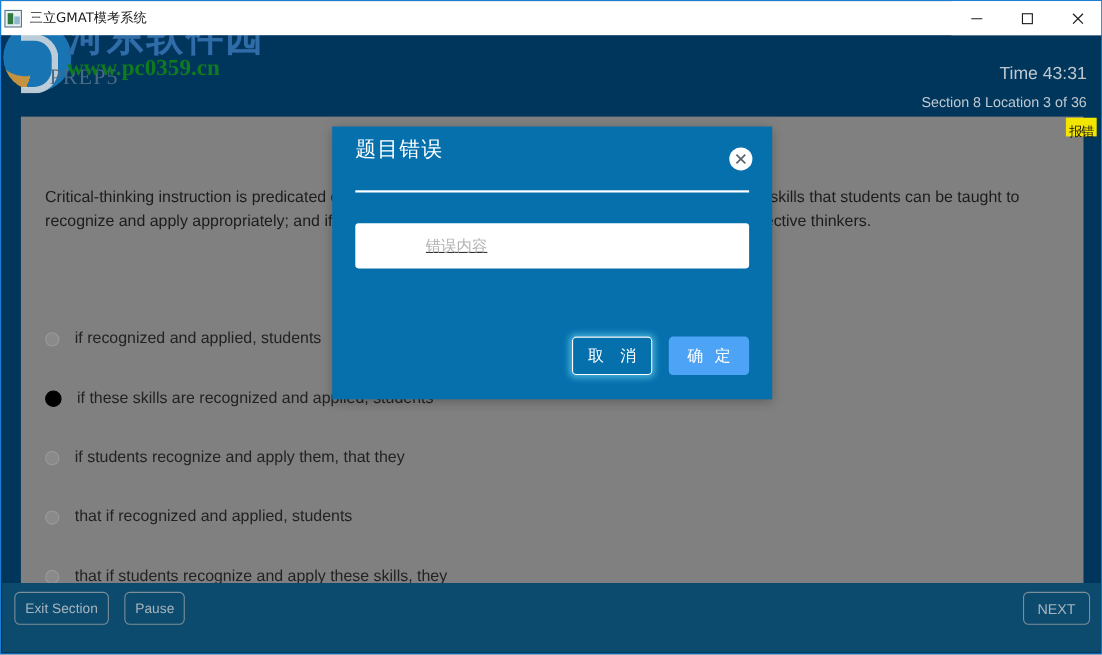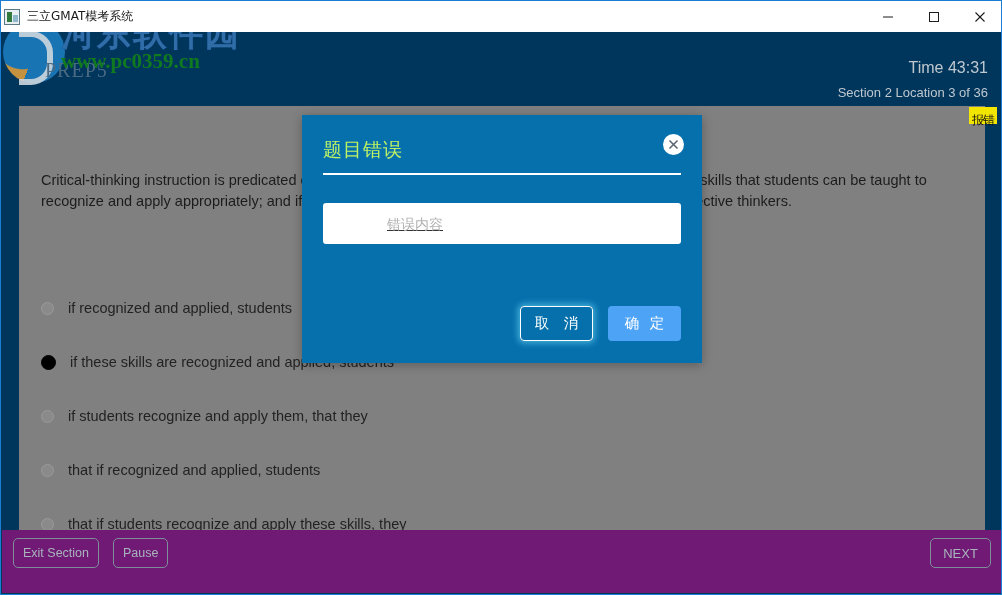--- a/index.html
+++ b/index.html
@@ -243,21 +243,21 @@
     font-family: "DejaVu Sans", "Liberation Sans", sans-serif;
   }
 
   
   #bottombar {
     position: absolute;
     left: 1px;
     bottom: 1px;
     width: 1000px;
     height: 63px;
-    background: #701a75;
+    background: #0c4a6e;
     z-index: 15;
   }
   .bar-btn {
     position: absolute;
     top: 8px;
     height: 30px;
     border: 1px solid #7d8e99;
     border-radius: 5px;
     background: transparent;
     color: #a8b4bc;
@@ -284,23 +284,23 @@
     top: 114px;
     width: 400px;
     height: 248px;
     background: #0670ad;
     z-index: 60;
     box-shadow: 0 2px 10px rgba(0,0,0,0.28);
   }
   #dialog-title {
     position: absolute;
     left: 21px;
-    top: 22px;
+    top: 8px;
     font-size: 19px;
-    color: #bef264;
+    color: #ffffff;
     font-family: "DejaVu Sans", "Liberation Sans", sans-serif;
     letter-spacing: 1px;
   }
   #dialog-close {
     position: absolute;
     right: 18px;
     top: 19px;
     width: 21px;
     height: 21px;
     border-radius: 50%;
@@ -393,21 +393,21 @@
           <line x1="1.5" y1="1.5" x2="10.5" y2="10.5" stroke="#1b1b1b" stroke-width="1.1"></line>
           <line x1="10.5" y1="1.5" x2="1.5" y2="10.5" stroke="#1b1b1b" stroke-width="1.1"></line>
         </svg>
       </div>
     </div>
   </div>
 
   <div id="header">
     <div id="header-info">
       <span id="time-text">Time 43:31</span>
-      <span id="location-text">Section 2 Location 3 of 36</span>
+      <span id="location-text">Section 8 Location 3 of 36</span>
     </div>
   </div>
 
   <div id="watermark">
     <div id="wm-logo"></div>
     <div id="wm-prep">PREP5</div>
     <div id="wm-cn">河东软件园</div>
     <div id="wm-url">www.pc0359.cn</div>
   </div>
 

